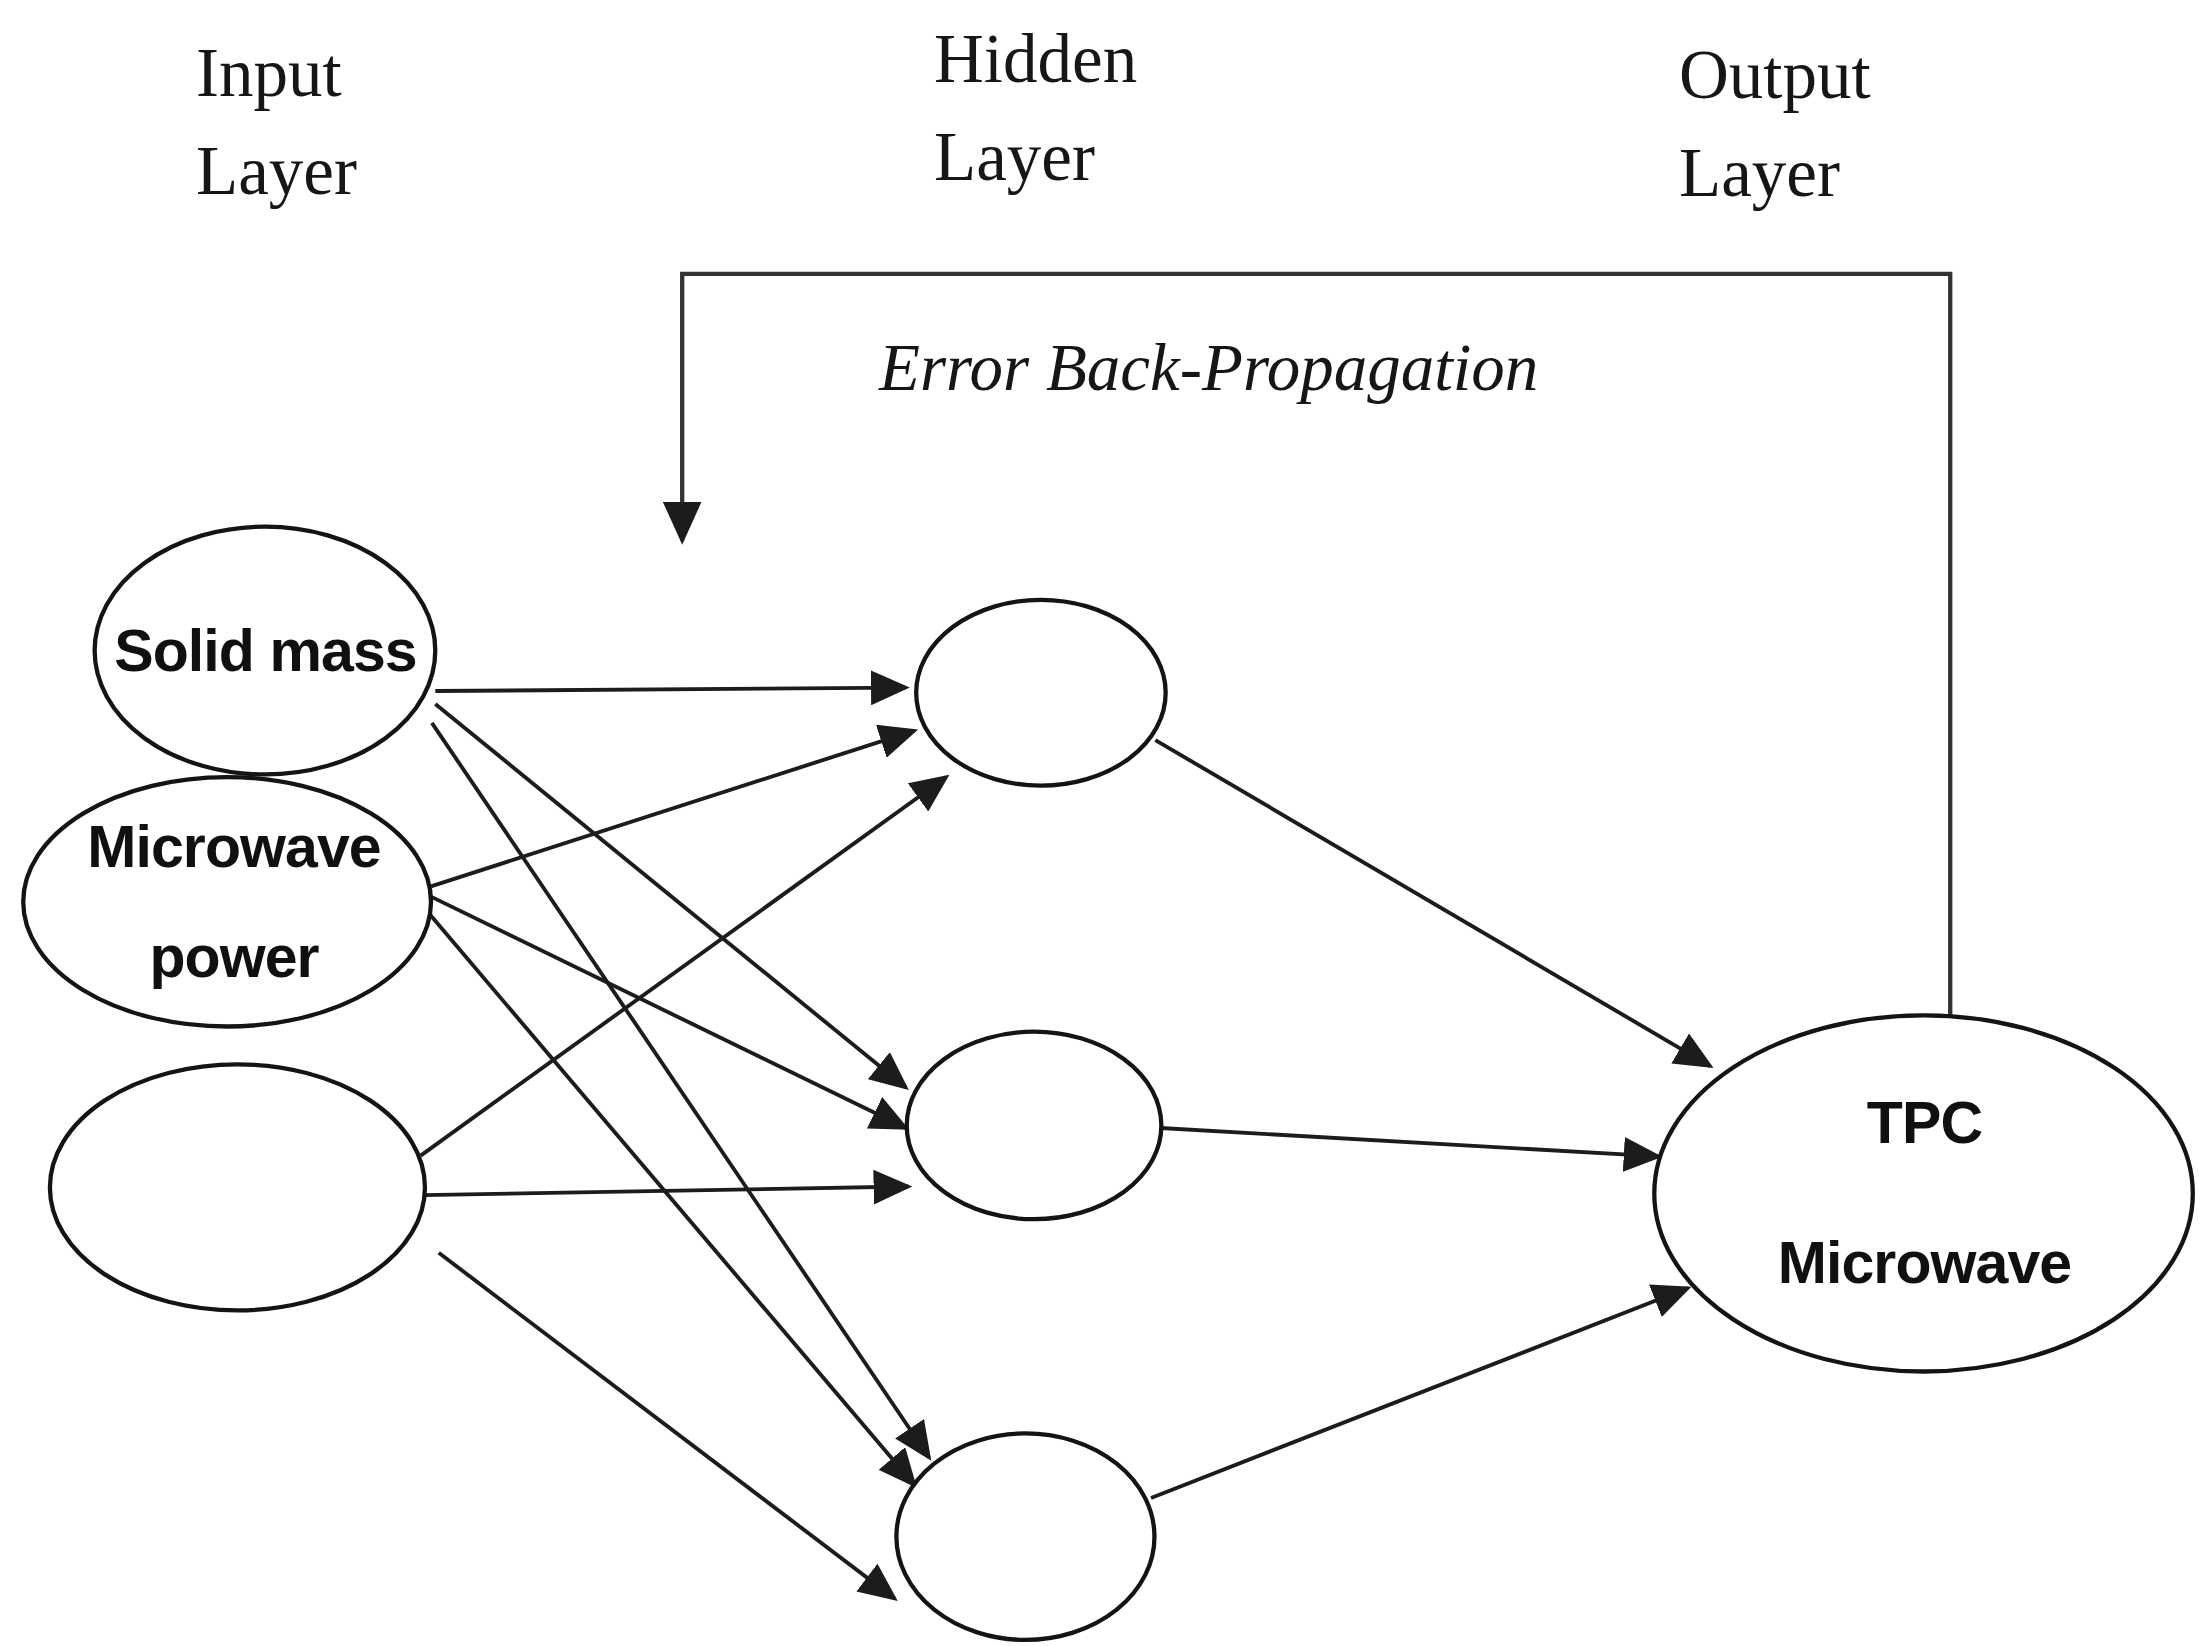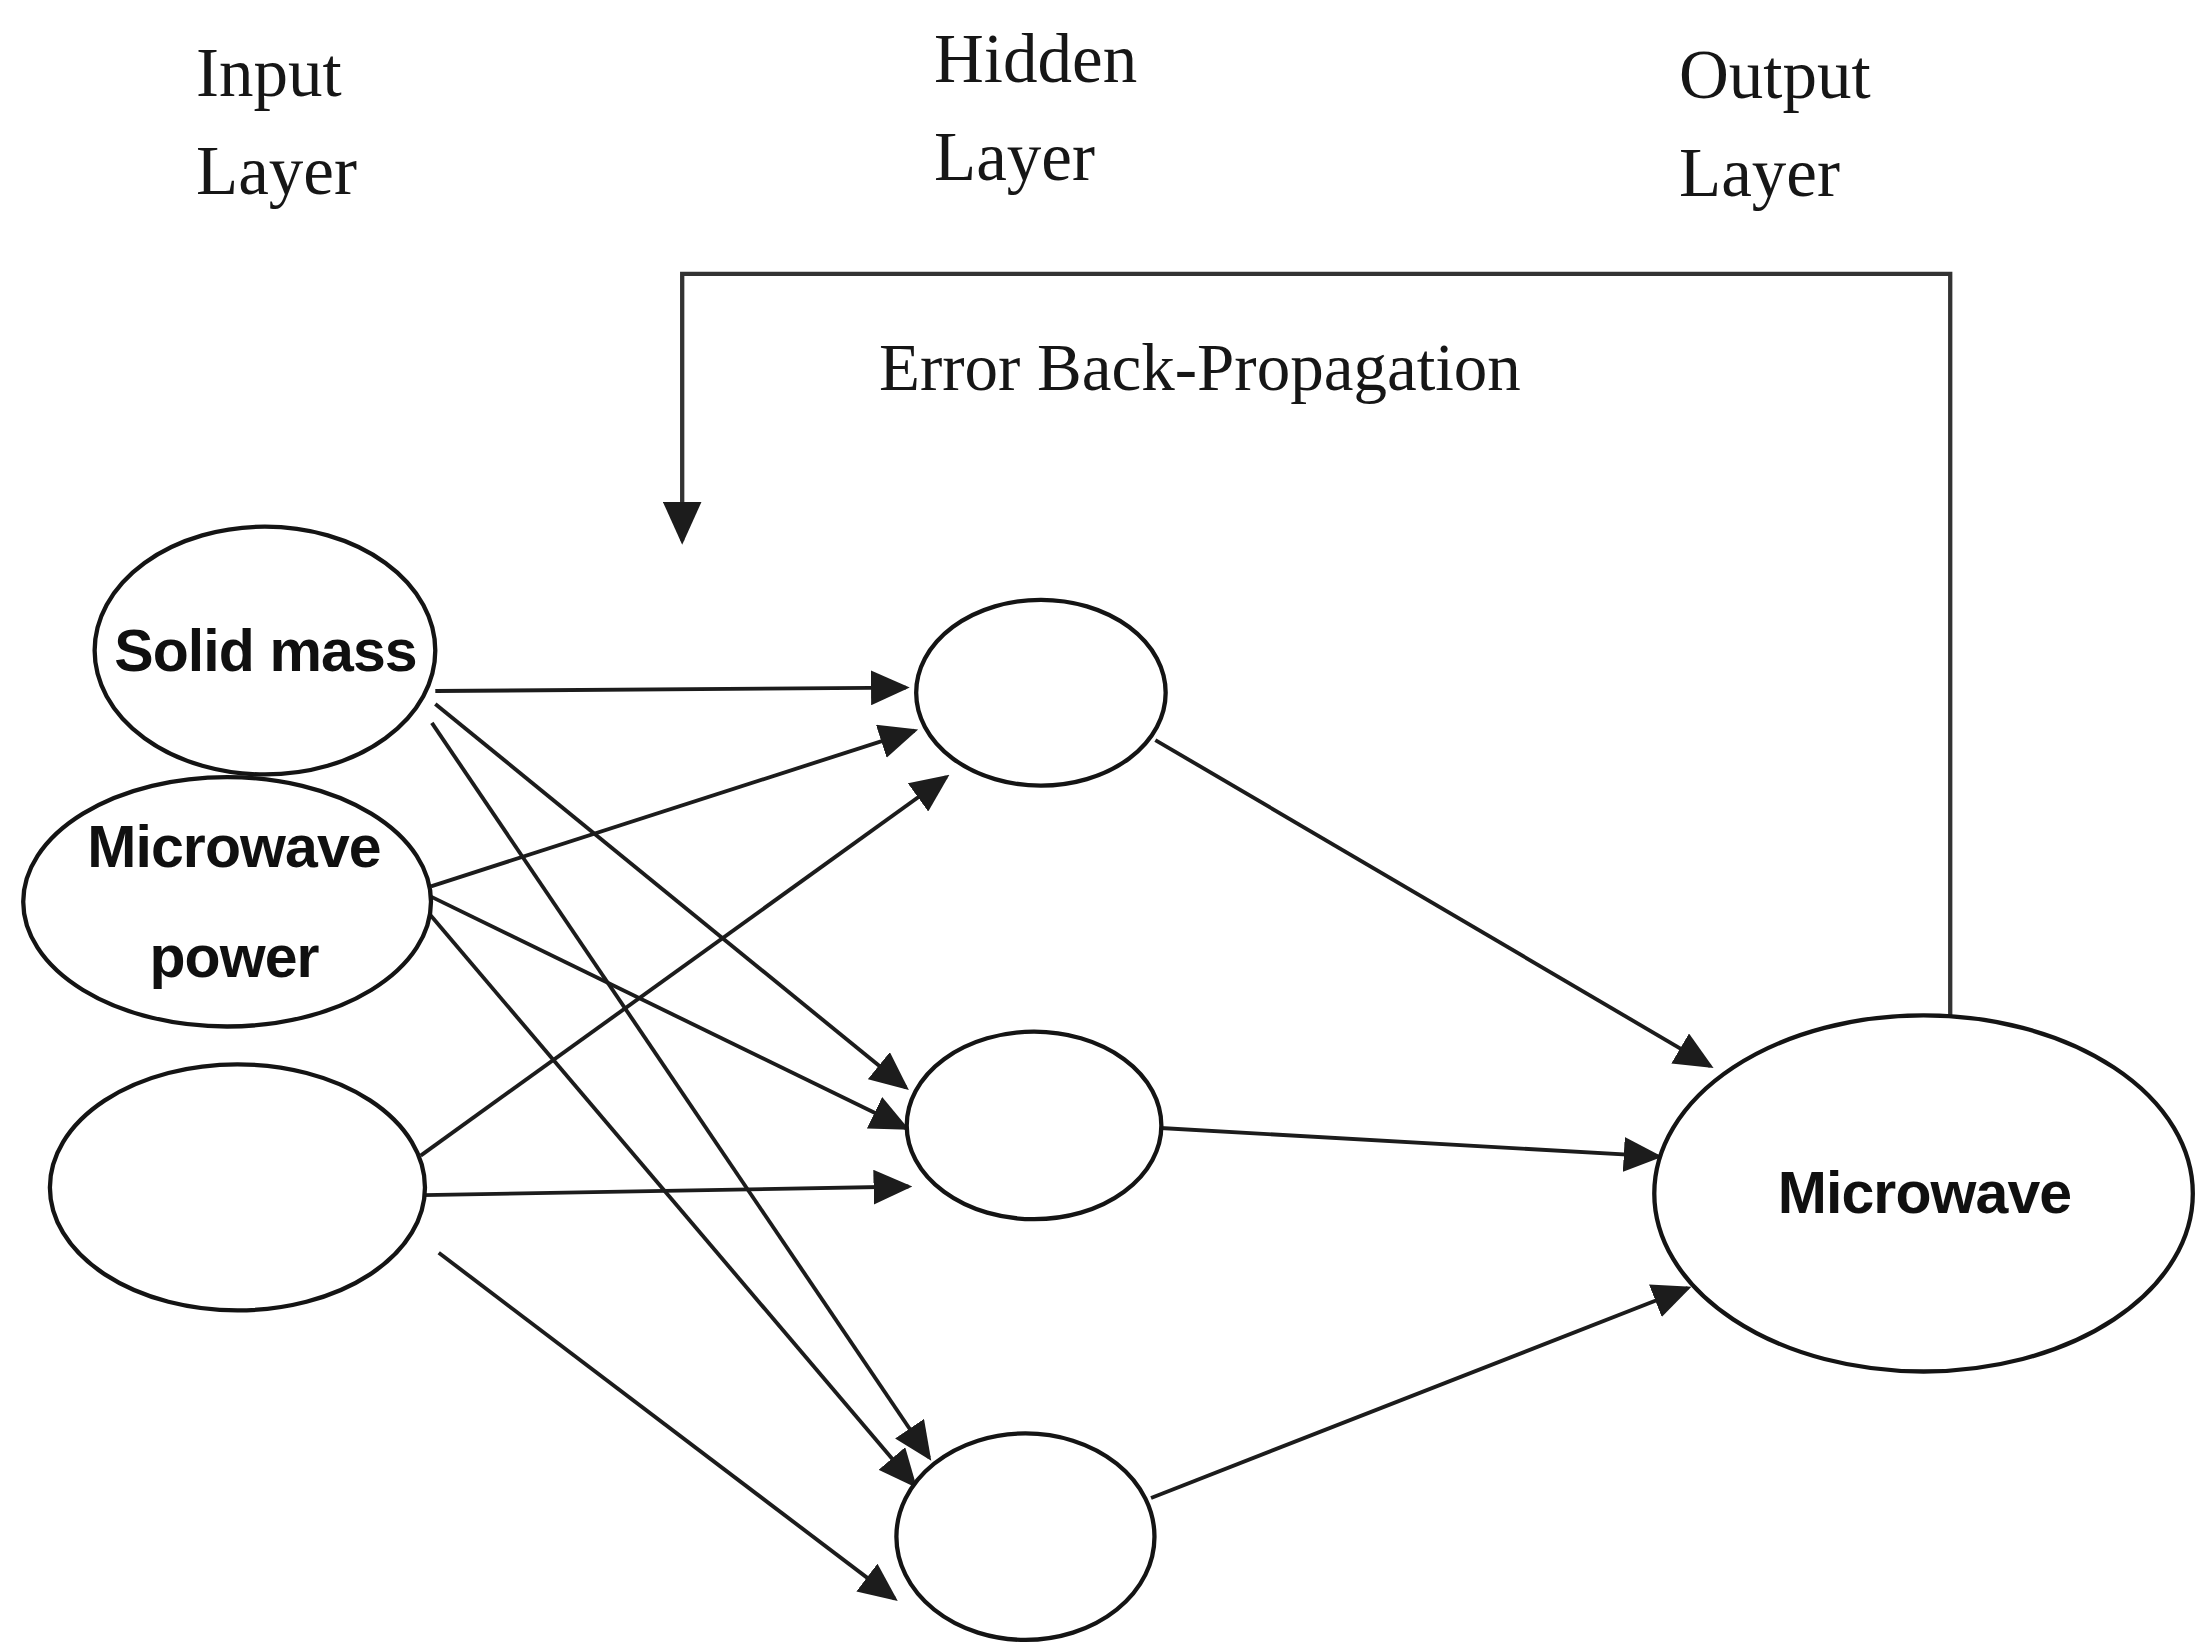--- a/index.html
+++ b/index.html
@@ -46,20 +46,21 @@
     line-height:98px;
     color:#161616;
     white-space:nowrap;
   }
   .backprop-label{
     position:absolute;
     font-family:"Liberation Serif", serif;
     font-size:67px;
     color:#161616;
     white-space:nowrap;
+    font-style:italic;
   }
   .lh-microwave{line-height:110px;}
   .lh-output{line-height:140px;}
 </style>
 </head>
 <body>
 
 <div class="canvas">
 
   <svg class="graphics" width="2204" height="1647" viewBox="0 0 2562 1914">
@@ -114,18 +115,19 @@
   <div class="label node-label lh-microwave" style="left:30px;top:777px;width:408px;height:250px;">
     <div>
       <span class="stack">Microwave</span>
       <span class="stack">power</span>
     </div>
   </div>
 
 
   <div class="label node-label lh-output" style="left:1655px;top:1015px;width:539px;height:356px;">
     <div>
+      <span class="stack">TPC</span>
       <span class="stack">Microwave</span>
     </div>
   </div>
 
 </div>
 
 
 </body></html>

